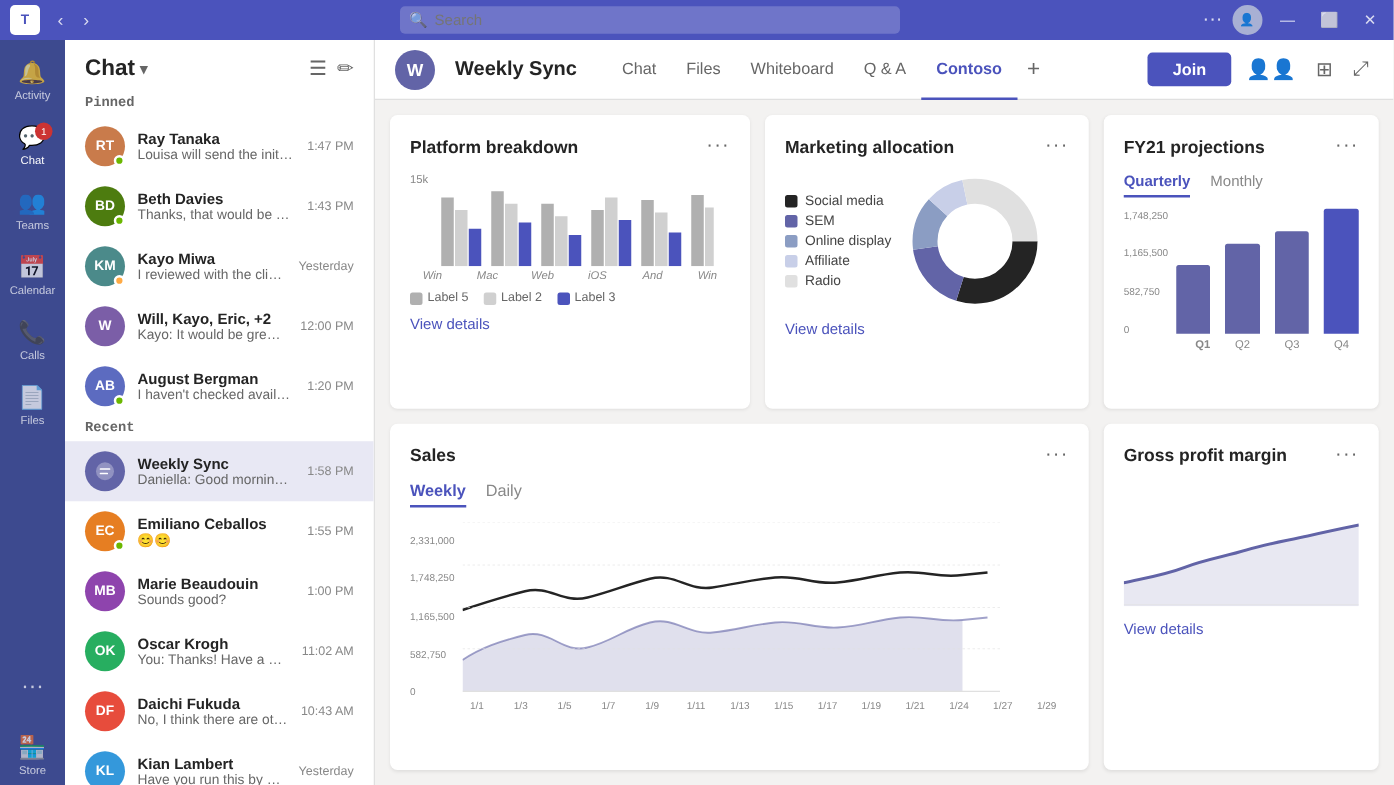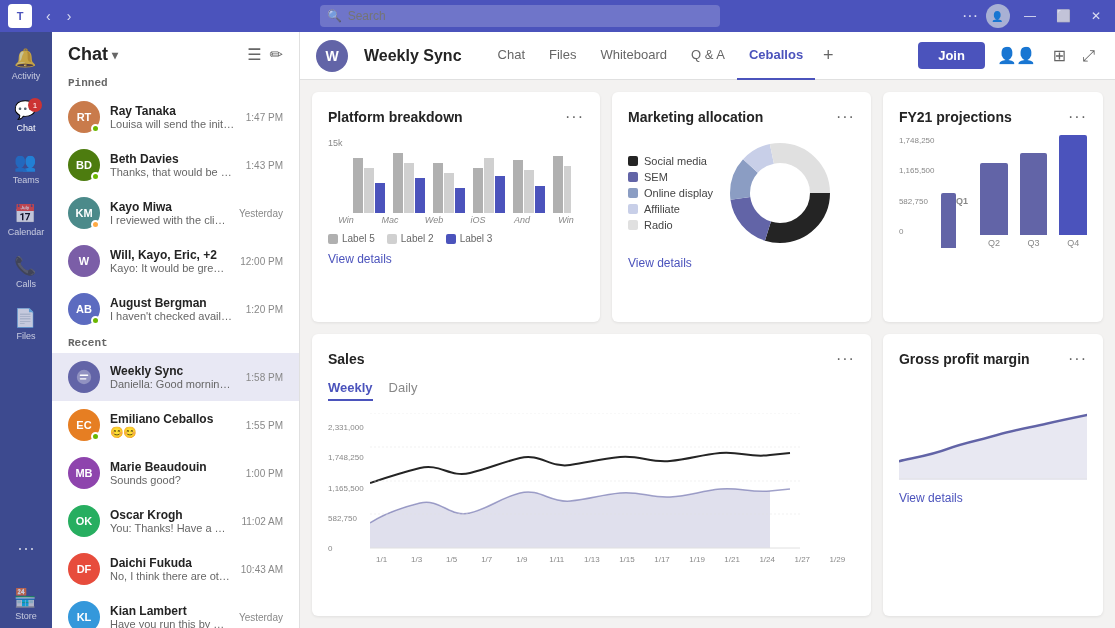--- a/index.html
+++ b/index.html
@@ -290,21 +290,21 @@
   <div class="content-area">
 
     <div class="channel-header">
       <div class="channel-icon">W</div>
       <span class="channel-name">Weekly Sync</span>
       <div class="channel-tabs">
         <div class="channel-tab">Chat</div>
         <div class="channel-tab">Files</div>
         <div class="channel-tab">Whiteboard</div>
         <div class="channel-tab">Q &amp; A</div>
-        <div class="channel-tab active">Ceballos</div>
+        <div class="channel-tab active">Contoso</div>
         <div class="channel-tab-add">+</div>
       </div>
       <div class="channel-header-right">
         <button class="join-btn">Join</button>
         <button class="header-icon-btn">👤👤</button>
         <button class="header-icon-btn">⊞</button>
         <button class="header-icon-btn">⤢</button>
       </div>
     </div>
 
@@ -409,29 +409,33 @@
           </svg>
         </div>
         <div class="view-details">View details</div>
       </div>
 
       <div class="card fy21-card">
         <div class="card-header">
           <span class="card-title">FY21 projections</span>
           <span class="card-menu">···</span>
         </div>
+        <div class="fy21-tabs">
+          <span class="fy21-tab active">Quarterly</span>
+          <span class="fy21-tab">Monthly</span>
+        </div>
         <div style="display:flex;align-items:flex-end;height:110px;">
           <div style="display:flex;flex-direction:column;justify-content:space-between;height:100px;margin-right:6px;margin-bottom:12px;">
             <span style="font-size:8px;color:#888;">1,748,250</span>
             <span style="font-size:8px;color:#888;">1,165,500</span>
             <span style="font-size:8px;color:#888;">582,750</span>
             <span style="font-size:8px;color:#888;">0</span>
           </div>
           <div style="display:flex;align-items:flex-end;gap:12px;flex:1;height:100px;">
-            <div style="display:flex;align-items:flex-start;flex:1;font-weight:bold;">
+            <div style="display:flex;flex-direction:column;align-items:flex-end;flex:1;font-weight:bold;">
               <div style="background:#6264a7;width:100%;height:55px;border-radius:2px 2px 0 0;"></div>
               <span style="font-size:9px;color:#888;margin-top:3px;">Q1</span>
             </div>
             <div style="display:flex;flex-direction:column;align-items:center;flex:1;">
               <div style="background:#6264a7;width:100%;height:72px;border-radius:2px 2px 0 0;"></div>
               <span style="font-size:9px;color:#888;margin-top:3px;">Q2</span>
             </div>
             <div style="display:flex;flex-direction:column;align-items:center;flex:1;">
               <div style="background:#6264a7;width:100%;height:82px;border-radius:2px 2px 0 0;"></div>
               <span style="font-size:9px;color:#888;margin-top:3px;">Q3</span>

